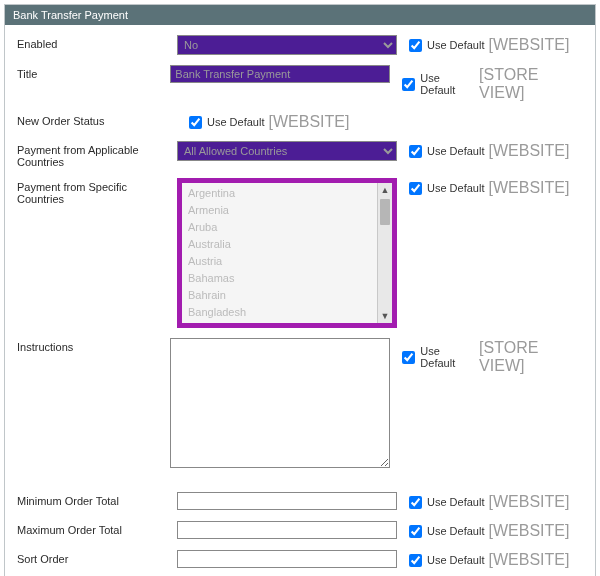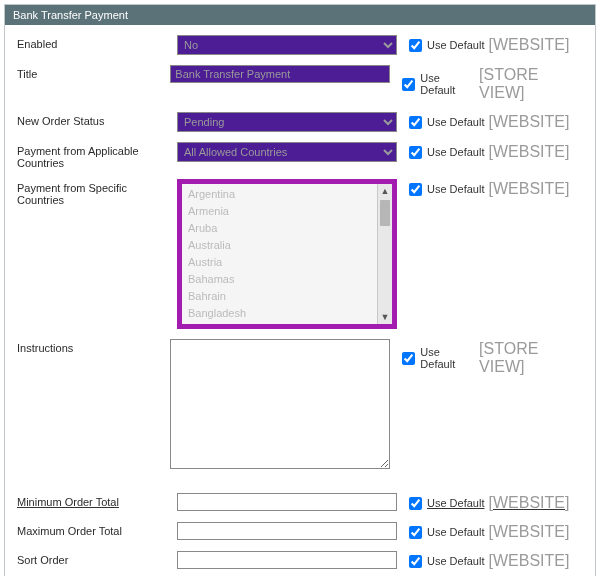--- a/index.html
+++ b/index.html
@@ -158,25 +158,20 @@
       </div>
       <div class="meta">
         <input type="checkbox" checked="" style="">
         <span class="usedef">Use Default</span>
         <span class="scope">[STORE VIEW]</span>
       </div>
     </div>
 
     <div class="row">
       <div class="lbl">New Order Status</div>
-      <div class="ctl">
-        <select class="field" data-disabled="true">
-          <option>Pending</option>
-        </select>
-      </div>
       <div class="meta">
         <input type="checkbox" checked="" style="">
         <span class="usedef">Use Default</span>
         <span class="scope">[WEBSITE]</span>
       </div>
     </div>
 
     <div class="row">
       <div class="lbl">Payment from Applicable Countries</div>
       <div class="ctl">
@@ -225,21 +220,21 @@
       <div class="ctl">
         <textarea class="ta" style=""></textarea>
       </div>
       <div class="meta">
         <input type="checkbox" checked="" style="">
         <span class="usedef">Use Default</span>
         <span class="scope">[STORE VIEW]</span>
       </div>
     </div>
 
-    <div class="row" style="margin-top:22px;text-decoration:underline;">
+    <div class="row" style="margin-top:22px;">
       <div class="lbl">Minimum Order Total</div>
       <div class="ctl">
         <input class="field" value="" style="">
       </div>
       <div class="meta">
         <input type="checkbox" checked="" style="">
         <span class="usedef">Use Default</span>
         <span class="scope">[WEBSITE]</span>
       </div>
     </div>

